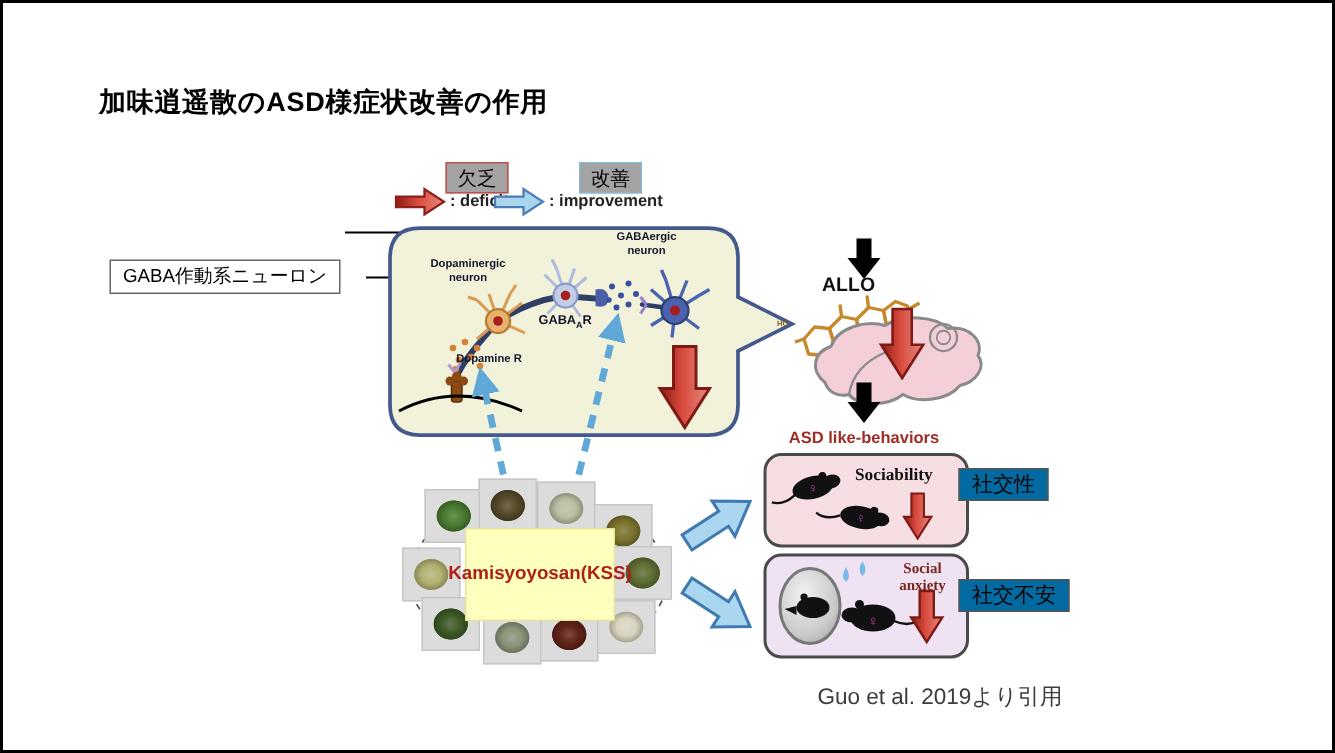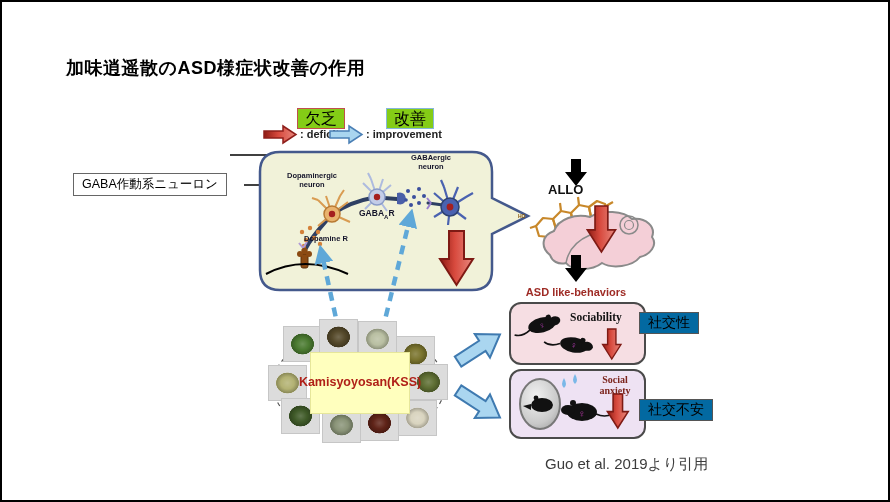--- a/index.html
+++ b/index.html
@@ -2,21 +2,21 @@
 <html><head>
 <meta charset="utf-8">
 <style>
   html,body{margin:0;padding:0;background:#fff;}
   .slide{position:relative;width:886px;height:498px;margin:0;background:#fff;
          border:2px solid #000;font-family:"Liberation Sans",sans-serif;overflow:hidden;}
   .abs{position:absolute;}
   .title{left:64px;top:54px;font-size:18px;font-weight:bold;color:#000;letter-spacing:.5px;}
   .citation{left:543px;top:453px;font-size:15px;color:#3c3c3c;}
   
-  .legend-box{font-size:16px;color:#000;background:#84cc16;padding:0 7px;line-height:19px;border:1.5px solid;}
+  .legend-box{font-size:13px;color:#000;background:#a3a3a3;padding:0 7px;line-height:19px;border:1.5px solid;}
   .legend-deficit{left:295px;top:106px;border-color:#c0504d;}
   .legend-improve{left:384px;top:106px;border-color:#85b7d9;}
   .legend-text{font-size:11px;font-weight:600;color:#222;}
   
   .callout-box{background:#fff;border:1px solid #666;font-size:12.5px;color:#000;padding:2px 8px;white-space:nowrap;margin-top:30px;}
   .gaba-box{left:71px;top:141px;}
   .dopa-box{left:73px;top:169px;}
   
   .npl{font-weight:bold;color:#14142a;text-align:center;line-height:1.15;}
   .dopaminergic-lbl{left:278px;top:170px;width:64px;font-size:7.5px;}
@@ -32,21 +32,21 @@
   .allo-ho{left:516px;top:211px;font-size:5px;font-weight:bold;color:#8a5a12;}
   .asd-title{left:505px;top:284px;width:138px;text-align:center;font-size:11px;font-weight:bold;color:#9e2b25;}
   .behavior-box{border:2px solid #4a4a4a;border-radius:12px;}
   .soc-box{left:507px;top:300px;width:133px;height:59px;background:#f6dee3;}
   .anx-box{left:507px;top:367px;width:133px;height:66px;background:#eee2f3;}
   .soc-word{left:568px;top:309px;font-family:"Liberation Serif",serif;font-weight:bold;font-size:11.5px;color:#111;}
   .anx-word{left:588px;top:372px;width:50px;text-align:center;font-family:"Liberation Serif",serif;
             font-weight:bold;font-size:10px;line-height:1.1;color:#7b241c;}
   .ja-tag{background:#0369a1;border:1.5px solid #555;font-size:14px;color:#000;padding:1px 8px;white-space:nowrap;}
   .soc-ja{left:637px;top:310px;}
-  .anx-ja{left:637px;top:397px;}
+  .anx-ja{left:637px;top:384px;}
   
   .kss-box{left:308px;top:350px;width:98px;height:60px;background:#ffffbe;border:1px solid #e6e69a;
            display:flex;flex-direction:row;align-items:center;justify-content:center;
            font-weight:bold;font-size:12.5px;color:#b02018;line-height:1.25;}
   .herb{width:37px;height:34px;background:#dcdcdc;border:1px solid #c6c6c6;position:absolute;}
   .herb::after{content:"";position:absolute;inset:2px;
     background:radial-gradient(closest-side,rgba(255,255,255,.18) 0%,rgba(0,0,0,0) 40%,rgba(0,0,0,.22) 66%,rgba(0,0,0,0) 70%),
                radial-gradient(closest-side,currentColor 68%,rgba(0,0,0,0) 71%);}
   svg{display:block;overflow:visible;}
 </style>

